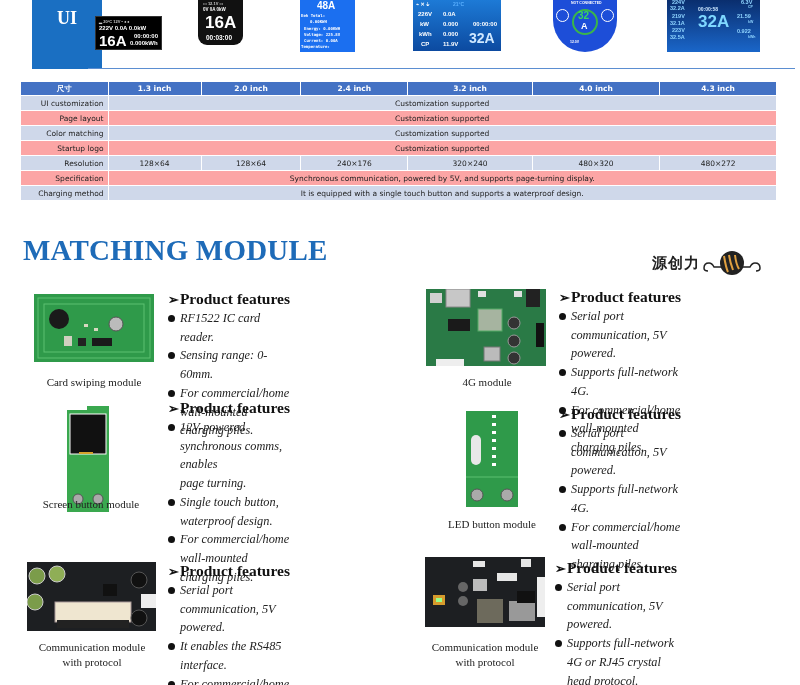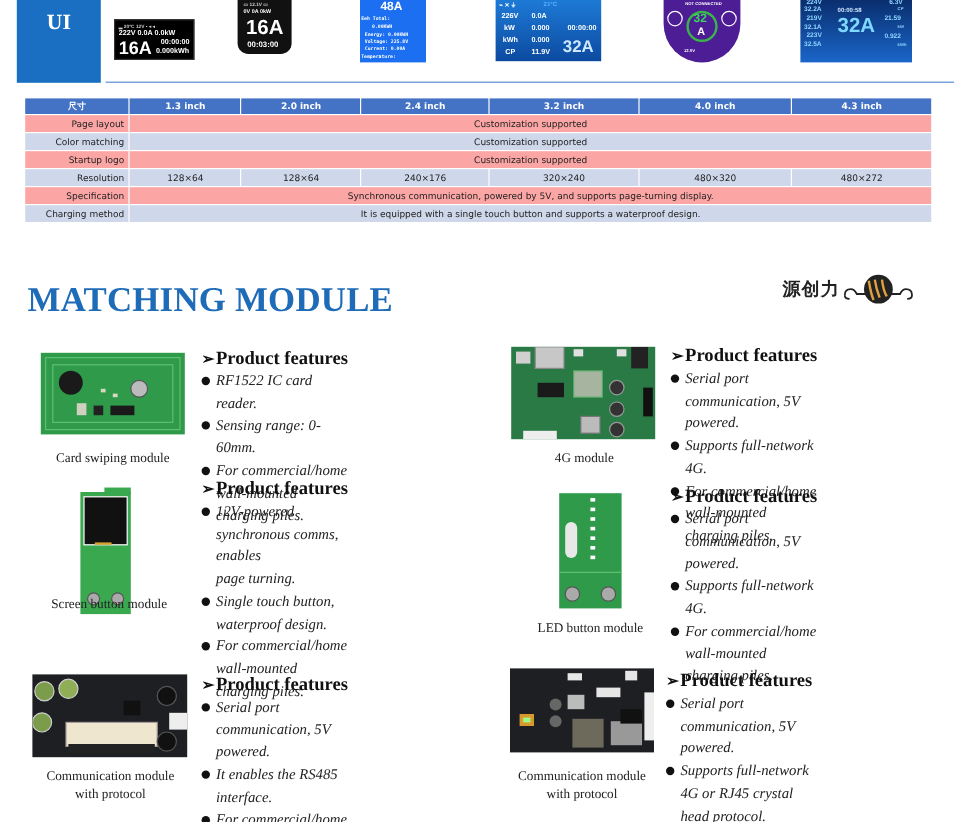--- a/index.html
+++ b/index.html
@@ -1,48 +1,48 @@
 <!DOCTYPE html>
 <html><head>
 <meta charset="utf-8">
 <style>
   * { box-sizing: border-box; margin: 0; padding: 0; }
   html, body { width: 800px; height: 685px; background: #ffffff; overflow: hidden; }
   body { position: relative; font-family: "Liberation Serif", serif; color: #1a1a1a; }
 
   
   .ui-strip { position: absolute; left: 0; top: 0; width: 800px; height: 70px; }
-  .ui-tag { position: absolute; left: 14px; top: 0; width: 70px; height: 69px; background: #1a6fc2;
+  .ui-tag { position: absolute; left: 32px; top: 0; width: 70px; height: 69px; background: #1a6fc2;
             color: #fff; font-family: "Liberation Serif", serif; font-weight: bold; font-size: 18px;
             text-align: center; padding-top: 8px; }
   .ui-rule { position: absolute; left: 88px; top: 68px; width: 707px; height: 1px; background: #5b8ed1; }
   .scr { position: absolute; font-family: "Liberation Sans", sans-serif; font-weight: bold; color: #fff; overflow: hidden; }
   .scr .big { position: absolute; font-size: 17px; }
   .scr .sm  { position: absolute; font-size: 6px; white-space: nowrap; }
 
   .scr1 { left: 95px; top: 16px; width: 67px; height: 34px; background: #000; border: 1px solid #333; }
   .scr2 { left: 198px; top: 0; width: 45px; height: 45px; background: #111; border-radius: 0 0 9px 9px; }
   .scr3 { left: 300px; top: 0; width: 55px; height: 52px; background: #1b6ff0; }
   .scr4 { left: 413px; top: 0; width: 88px; height: 51px; background: linear-gradient(180deg,#1d7ad6,#0c4aa0); }
-  .scr5 { left: 553px; top: 0; width: 64px; height: 52px; background: #4c1d95; border-radius: 0 0 32px 32px; }
+  .scr5 { left: 553px; top: 0; width: 64px; height: 52px; background: #1d4ed8; border-radius: 0 0 32px 32px; }
   .scr6 { left: 667px; top: 0; width: 93px; height: 52px; background: linear-gradient(180deg,#0a2e6e,#1a66c9); }
 
   
   .spec { position: absolute; left: 20px; top: 81px; width: 757px; border-collapse: separate; border-spacing: 1px;
           font-family: "DejaVu Sans", sans-serif; font-size: 7.5px; }
   .spec th { background: #4472c4; color: #fff; font-weight: bold; height: 13px; text-align: center; padding: 0; }
   .spec td { height: 14px; padding: 0 4px; text-align: center; color: #222; }
   .spec td.rowhead { text-align: right; padding-right: 4px; width: 87px; }
   .spec tr.odd td  { background: #cfd8ea; }
   .spec tr.even td { background: #fca5a5; }
 
   
   .sec-title { position: absolute; left: 23px; top: 234px; font-family: "Liberation Serif", serif; font-weight: bold;
                font-size: 29px; color: #1e6bb8; letter-spacing: 0.2px; }
-  .brand { position: absolute; left: 652px; top: 224px; height: 34px; display: flex; align-items: center; }
+  .brand { position: absolute; left: 652px; top: 246px; height: 34px; display: flex; align-items: center; }
   .brand-text { font-family: "DejaVu Serif", serif; font-size: 15px; font-weight: bold; color: #222; letter-spacing: 1px; }
   .brand-logo { width: 60px; height: 30px; position: relative; margin-left: 2px; }
 
   
   .module { position: absolute; }
   .mod-img { position: absolute; overflow: hidden; }
   .mod-caption { position: absolute; font-family: "Liberation Serif", serif; font-size: 11px; color: #222;
                  text-align: center; line-height: 15px; }
   .feat { position: absolute; font-family: "Liberation Serif", serif; }
   .feat-title { font-size: 15.5px; font-weight: bold; color: #111; line-height: 19px; white-space: nowrap; }
@@ -145,20 +145,24 @@
       <th>尺寸</th>
       <th>1.3 inch</th>
       <th>2.0 inch</th>
       <th>2.4 inch</th>
       <th>3.2 inch</th>
       <th>4.0 inch</th>
       <th>4.3 inch</th>
     </tr>
   </thead>
   <tbody>
+    <tr class="odd">
+      <td class="rowhead">UI customization</td>
+      <td colspan="6">Customization supported</td>
+    </tr>
     <tr class="even">
       <td class="rowhead">Page layout</td>
       <td colspan="6">Customization supported</td>
     </tr>
     <tr class="odd">
       <td class="rowhead">Color matching</td>
       <td colspan="6">Customization supported</td>
     </tr>
     <tr class="even">
       <td class="rowhead">Startup logo</td>

